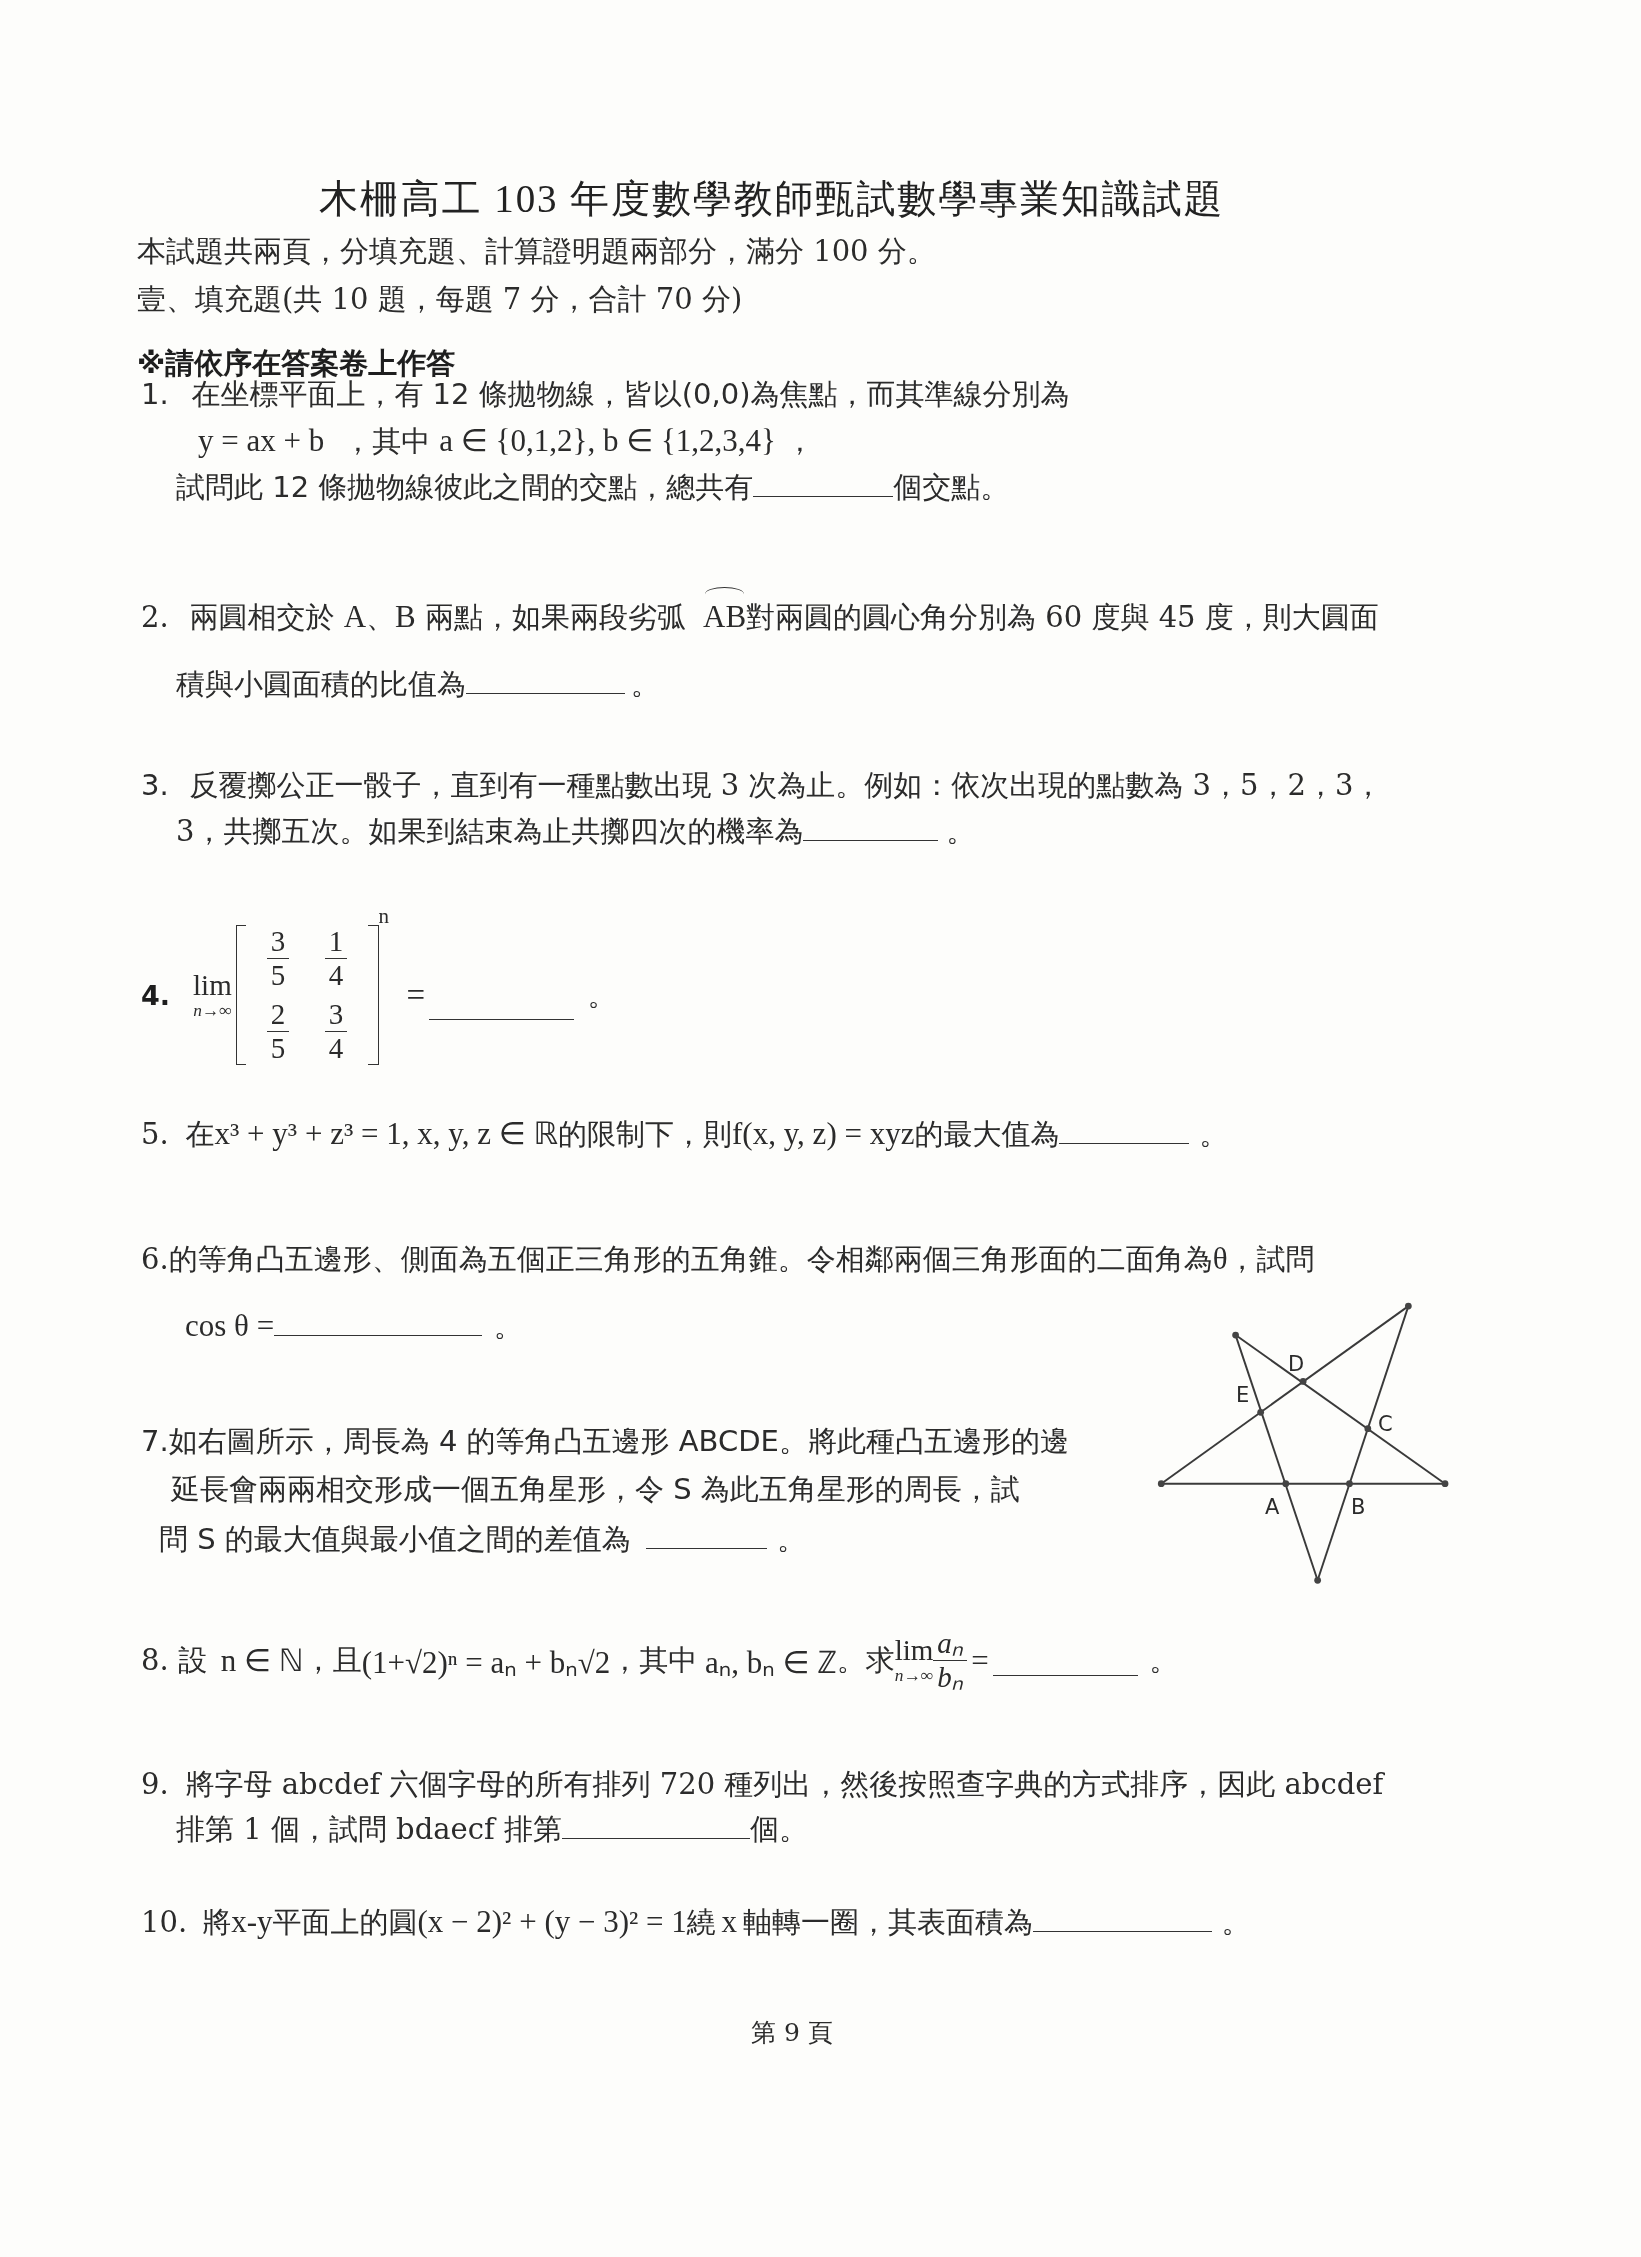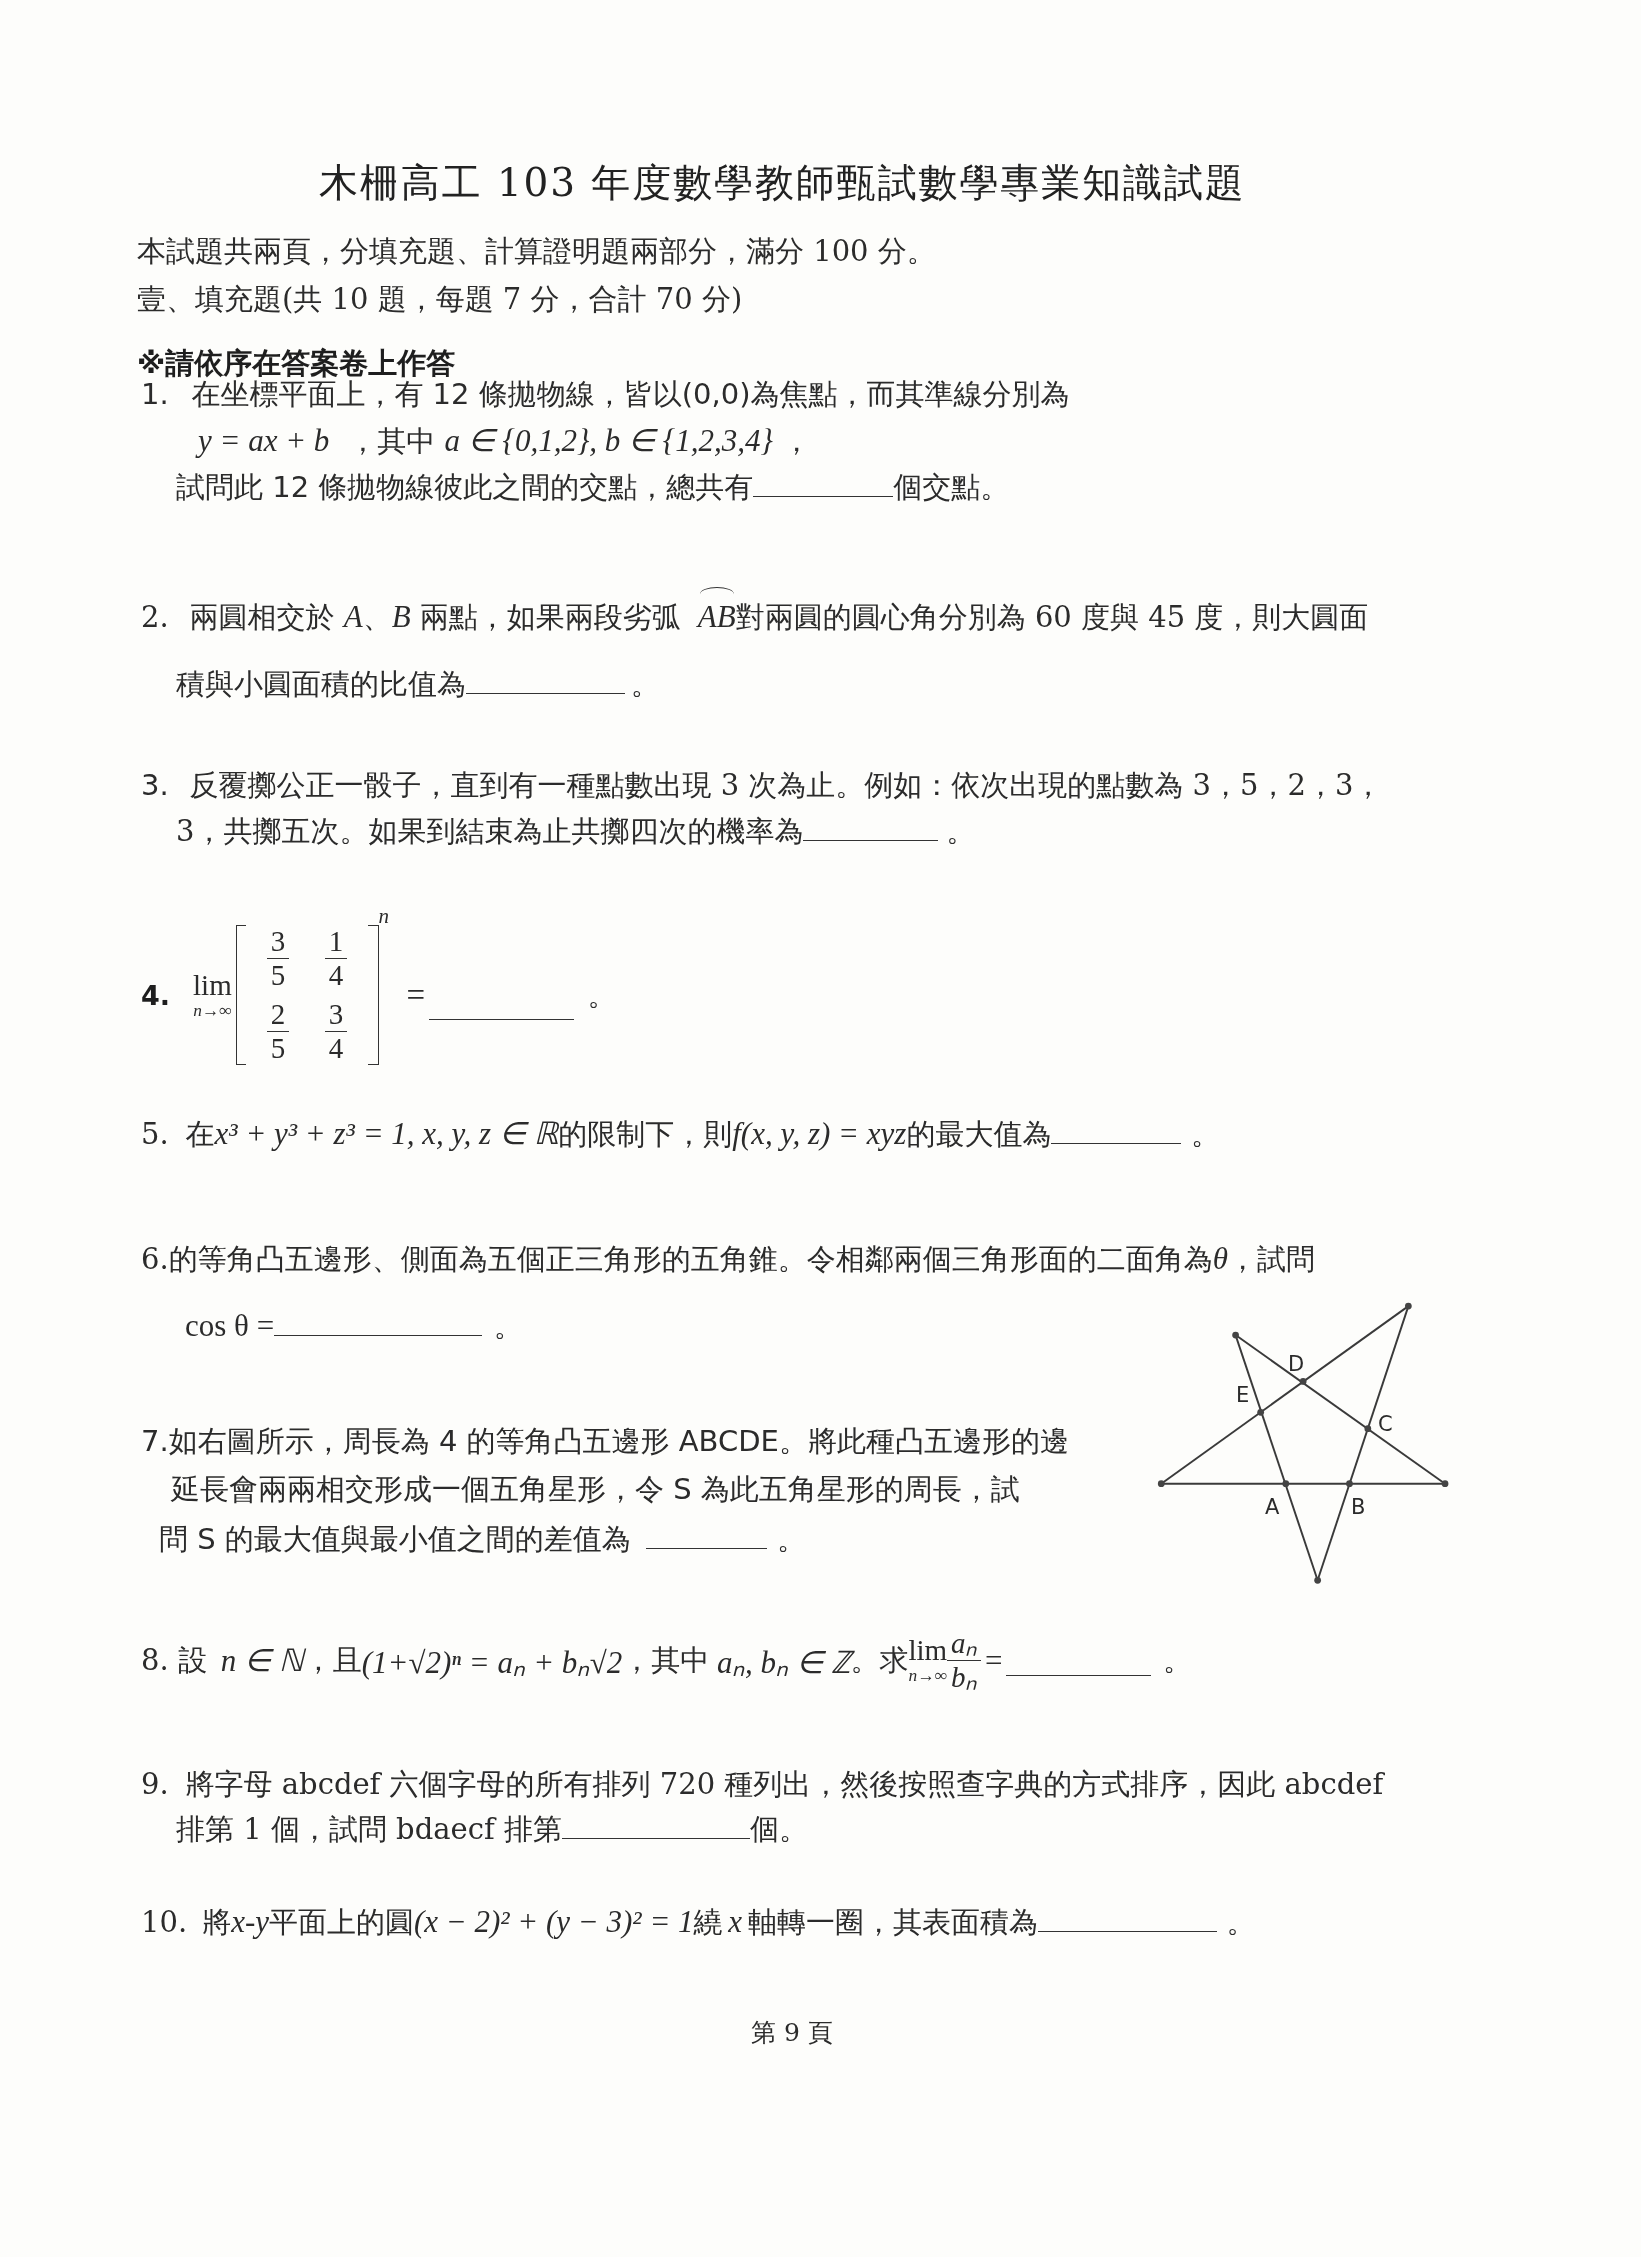--- a/index.html
+++ b/index.html
@@ -5,21 +5,21 @@
   html, body { margin: 0; padding: 0; }
   body {
     width: 1641px; height: 2257px; background: #fdfdfb; position: relative; overflow: hidden;
     font-family: "DejaVu Serif", serif; color: #2b2b2b;
   }
   .abs { position: absolute; white-space: nowrap; }
   .title { font-size: 39px; letter-spacing: 1.9px; color: #222; }
   .line { font-size: 29px; line-height: 39px; }
   .sans { font-family: "DejaVu Sans", sans-serif; }
   .bold { font-weight: bold; color: #1e1e1e; }
-  .math { font-family: "Liberation Serif", serif; font-style: italic; font-size: 31px; }
+  .math { font-family: "Liberation Serif", serif; font-size: 31px; }
   .up { font-family: "Liberation Serif", serif; font-style: normal; }
   .blank { display: inline-block; border-bottom: 1.9px solid #333; height: 29px; vertical-align: baseline; }
   .frac { display: inline-flex; flex-direction: column; align-items: center; vertical-align: middle; font-family: "Liberation Serif", serif; font-size: 29px; line-height: 33px; }
   .frac .num { border-bottom: 1.9px solid #333; padding: 0 3.9px; }
   .matrix { display: inline-block; position: relative; vertical-align: middle; padding: 0 13.5px; }
   .matrix::before, .matrix::after {
     content: ""; position: absolute; top: 0; bottom: 0; width: 9.7px; border: 1.9px solid #333;
   }
   .matrix::before { left: 0; border-right: none; }
   .matrix::after { right: 0; border-left: none; }
@@ -27,21 +27,21 @@
   .lim { display: inline-flex; flex-direction: column; align-items: center; vertical-align: middle; font-family: "Liberation Serif", serif; }
   .lim .l1 { font-size: 29px; line-height: 31px; }
   .lim .l2 { font-size: 17.4px; font-style: italic; line-height: 19.3px; }
   .arc { position: relative; display: inline-block; margin-left: 17px; }
   .arc::before { content: ""; position: absolute; left: 1.9px; right: 1.9px; top: -9.7px; height: 13.5px; border-top: 1.9px solid #333; border-radius: 50% 50% 0 0; }
   .page-num { font-size: 25px; }
 </style>
 </head>
 <body>
 
-<div class="abs title" style="left:319px; top:156px;">木柵高工 103 年度數學教師甄試數學專業知識試題</div>
+<div class="abs title" style="left:319px; top:172px;font-family:Liberation Serif, serif;">木柵高工 103 年度數學教師甄試數學專業知識試題</div>
 
 <div class="abs line" style="left:137px; top:232px;">本試題共兩頁，分填充題、計算證明題兩部分，滿分 100 分。</div>
 <div class="abs line" style="left:137px; top:280px;">壹、填充題(共 10 題，每題 7 分，合計 70 分)</div>
 <div class="abs line bold sans" style="left:137px; top:344px;">※請依序在答案卷上作答</div>
 
 <div class="abs line" style="left:141px; top:375px;">
   <span class="sans">1.</span>
   <span class="sans" style="margin-left:13.5px;">在坐標平面上，有 12 條拋物線，皆以(0,0)為焦點，而其準線分別為</span>
 </div>
 <div class="abs line" style="left:198px; top:421px;">

